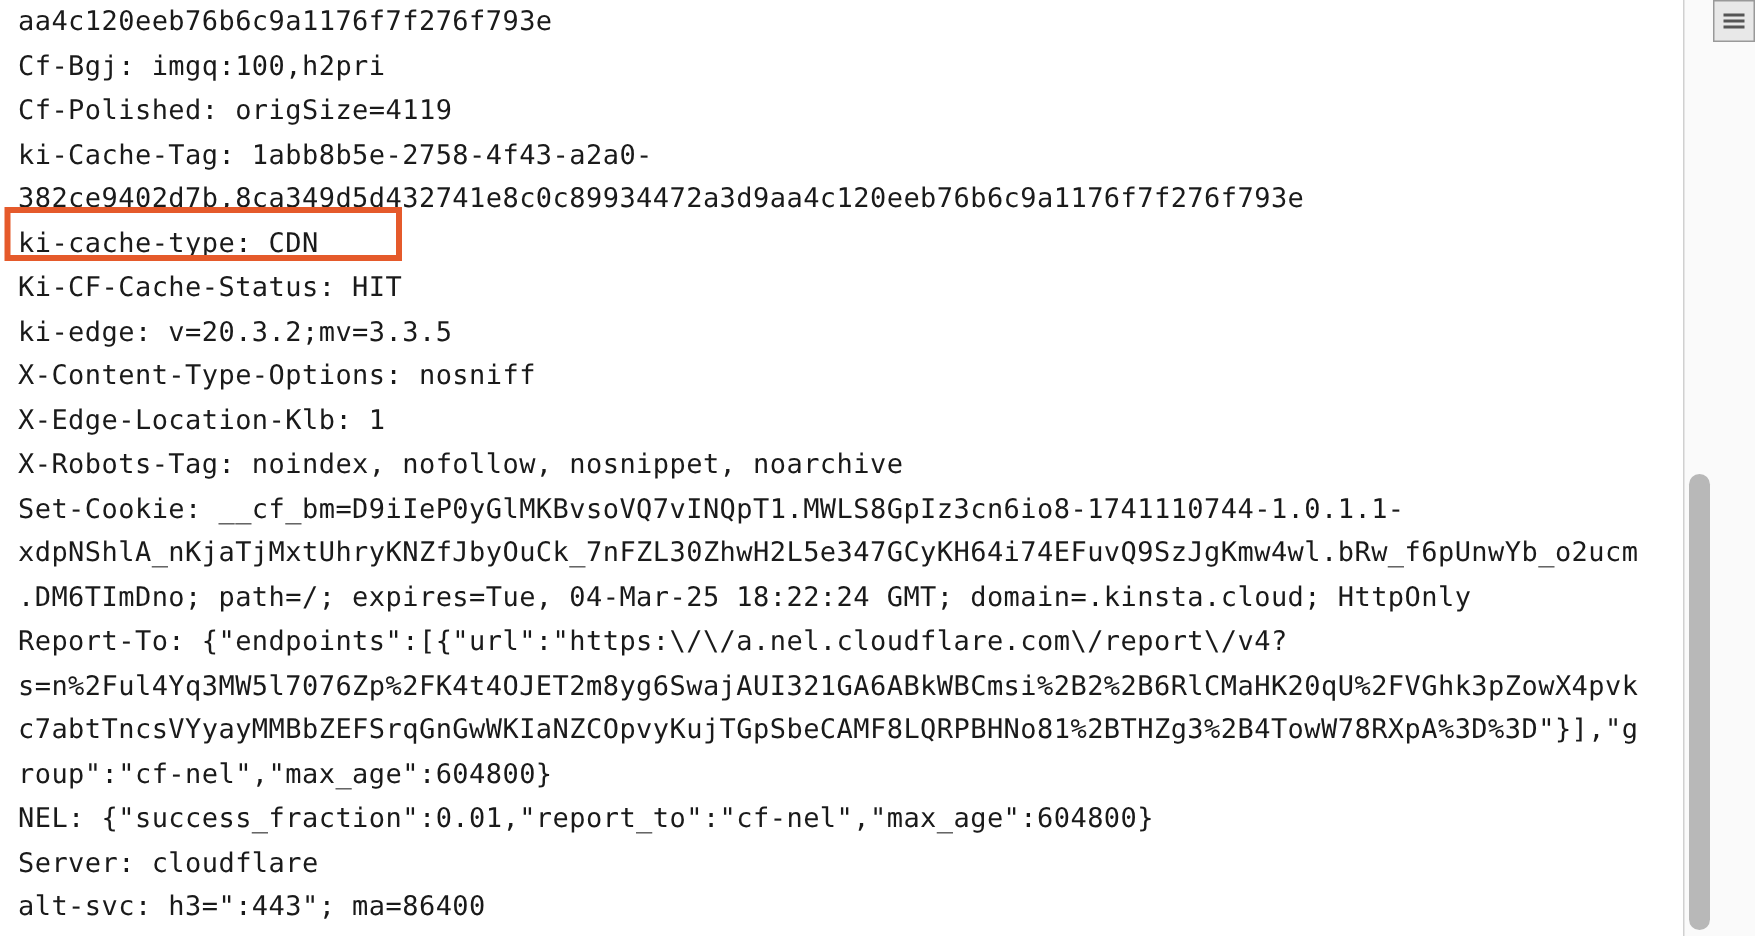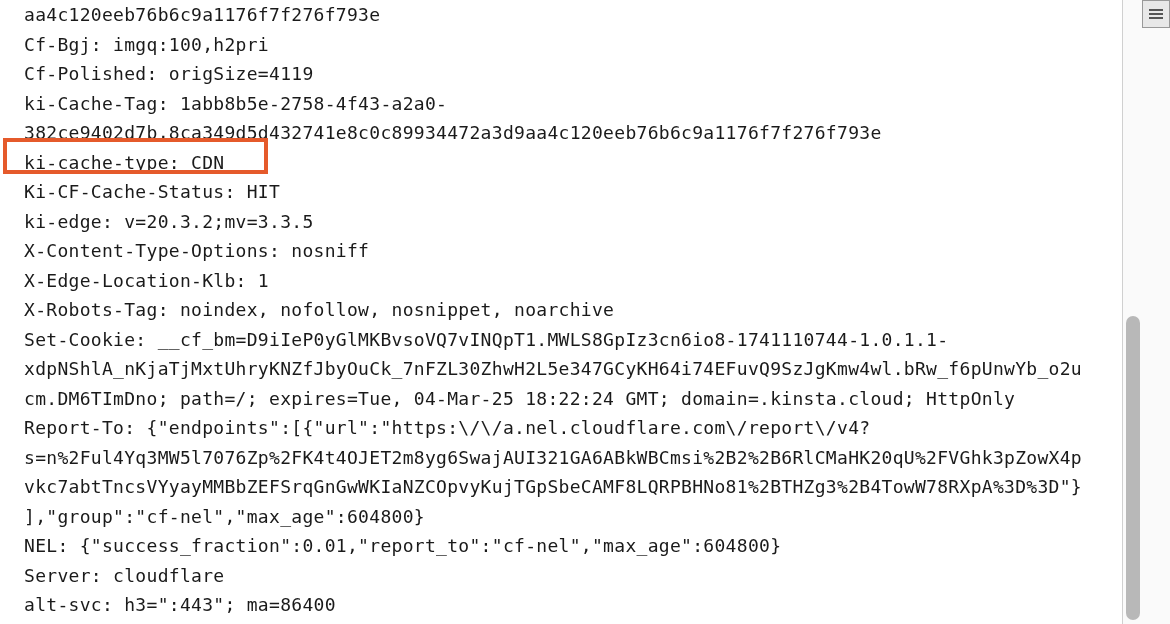--- a/index.html
+++ b/index.html
@@ -12,21 +12,21 @@
       font-size: 18px;
       line-height: 29.5px;
       overflow: hidden;
     }
     .content {
       position: absolute;
       top: 0;
       left: 0;
       width: 1114px;
       height: 624px;
-      padding: 0 24px;
+      padding: 0 12px;
       word-wrap: break-word;
       white-space: pre-wrap;
       overflow: hidden;
       letter-spacing: 0.3px;
       color: #1a1a1a;
     }
     .highlight-box {
       position: absolute;
       border: 4px solid #E55A2B;
       top: 138px;

